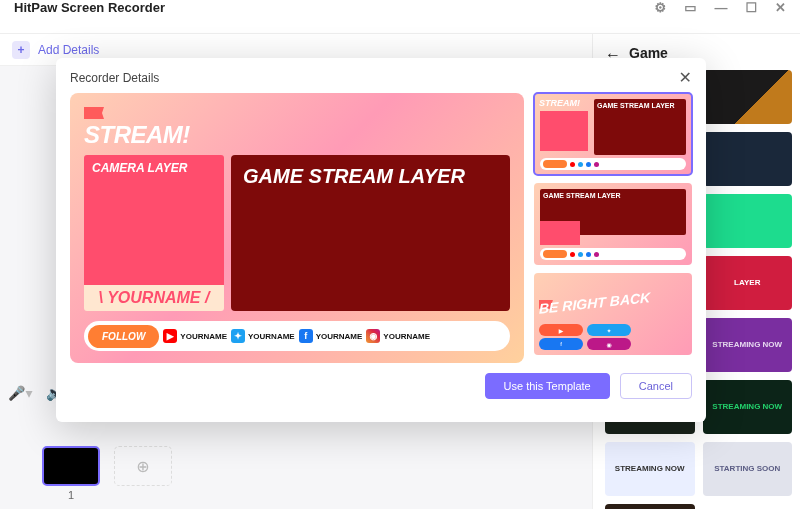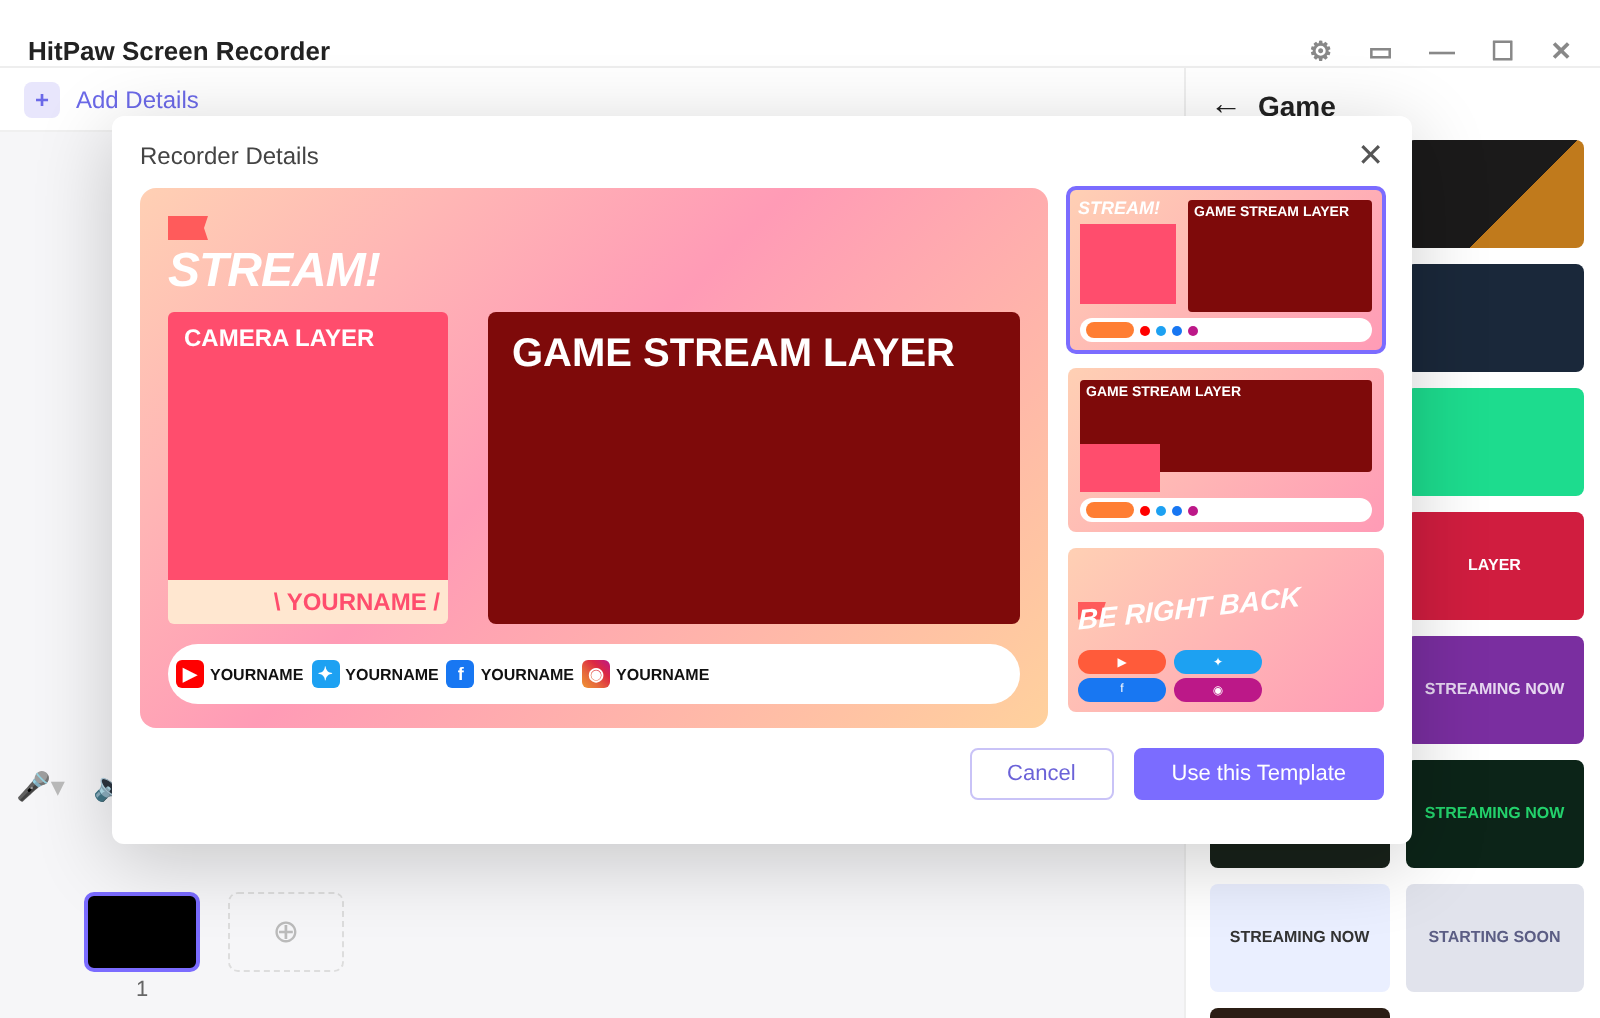--- a/index.html
+++ b/index.html
@@ -1,19 +1,19 @@
 <!DOCTYPE html>
 <html><head>
 <meta charset="utf-8">
 <style>
   * { margin:0; padding:0; box-sizing:border-box; font-family:-apple-system,"Segoe UI",Arial,sans-serif; }
   body { width:800px; height:509px; background:#f6f6f8; overflow:hidden; position:relative; }
 
   
-  .titlebar { height:34px; background:#fff; display:flex; align-items:flex-end; padding:0 14px; font-weight:600; font-size:13px; color:#222; border-bottom:1px solid #eee;}
+  .titlebar { height:34px; background:#fff; display:flex; align-items:flex-start; padding:0 14px; font-weight:600; font-size:13px; color:#222; border-bottom:1px solid #eee;}
   .titlebarSpacer{flex:1}
   .titleIcons{display:flex; gap:18px; color:#888;}
   .titleIcons span{font-size:13px; cursor:pointer;}
 
   
   .addRow{height:32px; background:#fff; display:flex; align-items:center; padding:0 12px; font-size:12px; color:#6b69e8; border-bottom:1px solid #f0f0f0;}
   .addBtn{width:18px;height:18px;background:#e8e6fc;border-radius:4px;display:flex;align-items:center;justify-content:center;color:#6b69e8;font-weight:700;margin-right:8px;}
 
   
   .rPanel{position:absolute; top:34px; right:0; width:208px; bottom:0; background:#fff; border-left:1px solid #eee; padding:10px 8px 0 12px; display:flex; flex-direction:column; }
@@ -34,25 +34,25 @@
   .overlay{position:absolute;inset:0;}
   .modal{position:absolute;left:56px;top:58px;width:650px;height:364px;background:#fff;border-radius:6px;box-shadow:0 8px 40px rgba(0,0,0,.2);padding:10px 14px 12px;}
   .mHead{display:flex;align-items:center;justify-content:space-between;font-size:12px;color:#444;margin-bottom:6px;}
   .closeX{font-size:16px;color:#555;cursor:pointer;}
   .mBody{display:flex;gap:10px;height:270px;}
 
   
   .preview{flex:1;border-radius:8px;background:linear-gradient(135deg,#ffd0b4 0%,#ff9bb6 45%,#ffd19d 100%);padding:14px 14px 12px;position:relative;display:flex;flex-direction:column;overflow:hidden;}
   .flag{width:20px;height:12px;background:#ff5b5b;clip-path:polygon(0 0,100% 0,90% 50%,100% 100%,0 100%);} 
   .streamTxt{font-weight:900;font-size:24px;color:#fff;font-style:italic;letter-spacing:-.5px;margin-top:2px;}
-  .pRow{display:flex;gap:20px;margin-top:6px;flex:1;}
+  .pRow{display:flex;gap:7px;margin-top:6px;flex:1;font-style:italic;}
   .camBox{width:140px;display:flex;flex-direction:column;}
   .camTop{background:#ff4d6d;height:40px;color:#fff;font-weight:800;font-size:12px;padding:6px 8px;border-radius:3px 3px 0 0;}
   .camMid{background:#ff4d6d;flex:1;}
-  .camBot{background:#ffe7d0;color:#ff4d6d;font-weight:800;font-size:12px;text-align:right;padding:4px;border-radius:0 0 3px 3px;}
+  .camBot{background:#ffe7d0;color:#ff4d6d;font-weight:800;font-size:16px;text-align:center;padding:4px;border-radius:0 0 3px 3px;}
   .gBox{flex:1;background:#7e0a0a;border-radius:4px;color:#fff;font-weight:900;font-size:20px;padding:10px 12px;line-height:1.15;}
   .socBar{height:30px;margin-top:10px;border-radius:15px;background:#fff;display:flex;align-items:center;padding:0 4px;gap:4px;}
   .follow{background:#ff7e33;color:#fff;font-weight:800;font-size:10px;padding:6px 14px;border-radius:14px;font-style:italic;}
   .soc{display:flex;align-items:center;gap:3px;font-size:8px;font-weight:800;color:#111;}
   .sIco{width:14px;height:14px;border-radius:3px;display:flex;align-items:center;justify-content:center;font-size:9px;color:#fff;}
 
   
   .vCol{width:158px;display:flex;flex-direction:column;gap:8px;}
   .vThumb{height:82px;border-radius:4px;background:linear-gradient(135deg,#ffd0b4,#ff9bb6);position:relative;overflow:hidden;padding:5px;}
   .vThumb.sel{outline:2px solid #7b6cff;outline-offset:-1px;}
@@ -149,20 +149,21 @@
         <div class="streamTxt">STREAM!</div>
         <div class="pRow">
           <div class="camBox">
             <div class="camTop">CAMERA LAYER</div>
             <div class="camMid"></div>
             <div class="camBot">\ YOURNAME /</div>
           </div>
           <div class="gBox">GAME STREAM LAYER</div>
         </div>
         <div class="socBar">
+          <div class="follow">FOLLOW</div>
           <div class="soc">
               <div class="sIco" style="background:#ff0000">▶</div>
               <span>YOURNAME</span>
             </div>
           <div class="soc">
               <div class="sIco" style="background:#1da1f2">✦</div>
               <span>YOURNAME</span>
             </div>
           <div class="soc">
               <div class="sIco" style="background:#1877f2">f</div>
@@ -207,17 +208,17 @@
             <div class="brbBtn" style="background:#1da1f2;width:44px;">✦</div>
           </div>
           <div class="brbBtns">
             <div class="brbBtn" style="background:#1877f2;width:44px;">f</div>
             <div class="brbBtn" style="background:#bc1888;width:44px;">◉</div>
           </div>
         </div>
       </div>
     </div>
     <div class="mFoot">
+      <div class="btn use">Use this Template</div>
       <div class="btn cancel">Cancel</div>
-      <div class="btn use">Use this Template</div>
     </div>
   </div>
 </div>
 
 </body></html>

